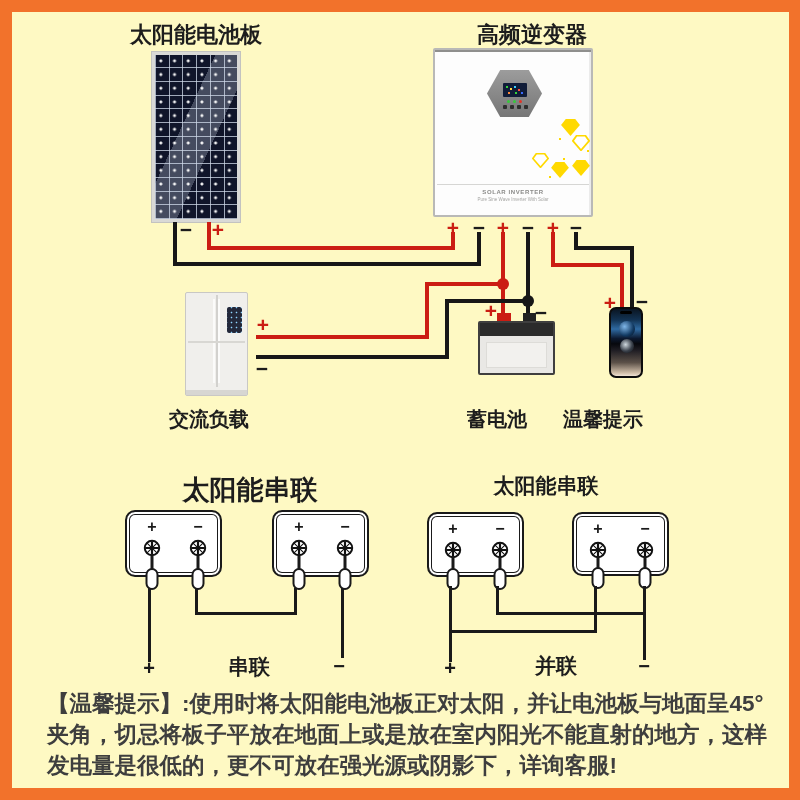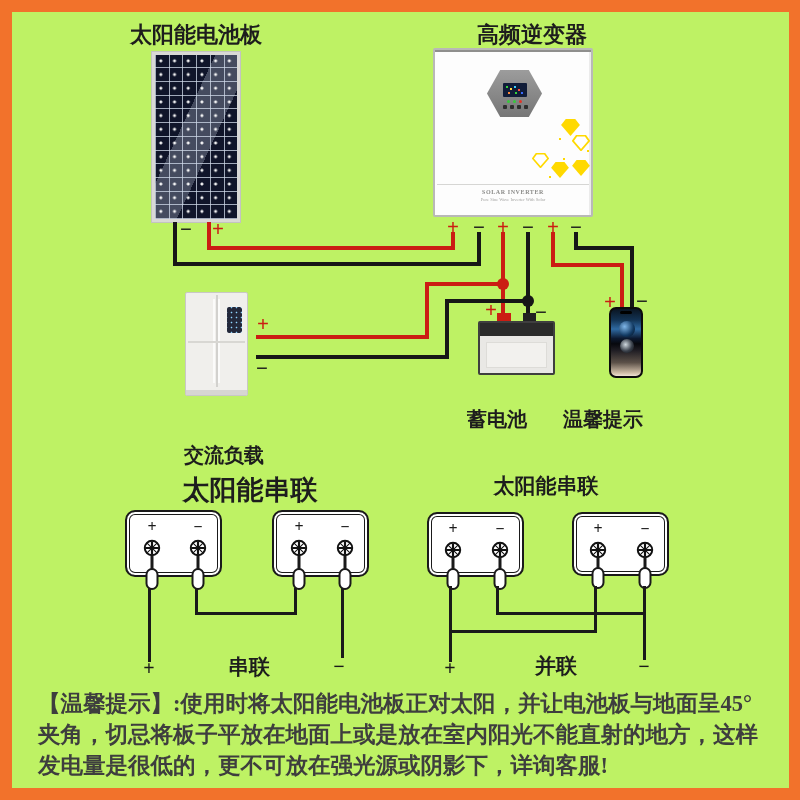--- a/index.html
+++ b/index.html
@@ -1,17 +1,17 @@
 <!DOCTYPE html>
 <html><head>
 <meta charset="utf-8">
 <style>
   html,body{margin:0;padding:0;background:#fff;}
-  .stage{position:relative;width:800px;height:800px;background:#bef264;overflow:hidden;
-         font-family:Liberation Serif, serif;}
+  .stage{position:relative;width:800px;height:800px;background:#fef9c3;overflow:hidden;
+         font-family:Liberation Sans, sans-serif;}
   .edge{position:absolute;background:#f2722b;}
   .t{position:absolute;white-space:nowrap;color:#1d1d1d;}
   .title{font-size:22px;font-weight:700;transform:translateX(-50%);}
   .devlabel{font-size:20px;font-weight:700;transform:translateX(-50%);}
   .sig{position:absolute;font-weight:800;font-size:21px;line-height:1;transform:translate(-50%,0);}
   .sig.plus{color:#cb1d13;}
   .sig.minus{color:#1c1c1c;}
   .wire{position:absolute;background:#171717;}
   .wire.red{background:#cb1d13;}
   .dot{position:absolute;width:12px;height:12px;border-radius:50%;}
@@ -77,21 +77,21 @@
         box-sizing:border-box;box-shadow:inset 0 0 0 2px #fff, inset 0 0 0 3px #1a1a1a;}
   .jsig{position:absolute;top:7px;font-size:16px;font-weight:800;color:#1a1a1a;transform:translateX(-50%);line-height:1;}
   .jterm{position:absolute;top:27px;width:18px;height:18px;transform:translateX(-50%);}
   .jstem{position:absolute;top:44px;width:3px;height:14px;background:#1a1a1a;transform:translateX(-50%);}
   .gland{position:absolute;width:13px;height:22px;background:#fff;border:2px solid #1a1a1a;
          border-radius:7px;box-sizing:border-box;transform:translateX(-50%);}
   .swire{position:absolute;background:#1a1a1a;}
   .outsig{position:absolute;font-size:20px;font-weight:800;color:#1a1a1a;transform:translate(-50%,0);line-height:1;}
   .caption{font-size:21px;font-weight:700;transform:translateX(-50%);}
 
-  .notice{position:absolute;left:38px;top:688px;font-size:22.5px;line-height:31px;font-weight:700;
+  .notice{position:absolute;left:47px;top:688px;font-size:22.5px;line-height:31px;font-weight:700;
           color:#3e3e3e;white-space:nowrap;}
 </style>
 </head>
 <body>
 
 <div class="stage">
 
   <div class="t title" style="left:196px;top:20px;">太阳能电池板</div>
   <div class="t title" style="left:532px;top:20px;">高频逆变器</div>
 
@@ -212,21 +212,21 @@
   <div class="sig minus" style="left:541px;top:302px;">−</div>
 
   <div class="phone">
     <div class="notch"></div>
     <span class="lens" style="left:8px;top:12px;width:16px;height:16px;background:radial-gradient(circle at 35% 35%,#7fb6e8,#123a63 60%,#050b14);"></span>
     <span class="lens" style="left:9px;top:30px;width:14px;height:14px;background:radial-gradient(circle at 40% 40%,#cfd8de,#39404a 55%,#0a0c10);"></span>
   </div>
   <div class="sig plus" style="left:610px;top:292px;">+</div>
   <div class="sig minus" style="left:642px;top:291px;">−</div>
 
-  <div class="t devlabel" style="left:224px;top:406px;margin-top:36px;">交流负载</div>
+  <div class="t devlabel" style="left:209px;top:406px;">交流负载</div>
   <div class="t devlabel" style="left:497px;top:406px;">蓄电池</div>
   <div class="t devlabel" style="left:603px;top:406px;">温馨提示</div>
 
   <div class="t title" style="left:250px;top:472px;font-size:27px;">太阳能串联</div>
   <div class="t title" style="left:546px;top:472px;font-size:21px;">太阳能串联</div>
 
   <div class="jbox" style="left:125px;top:510px;height:67px;">
     <span class="jsig" style="left:25px;">+</span>
     <span class="jsig" style="left:71px;">−</span>
     <svg class="jterm" style="left:25px;" viewBox="0 0 20 20">

